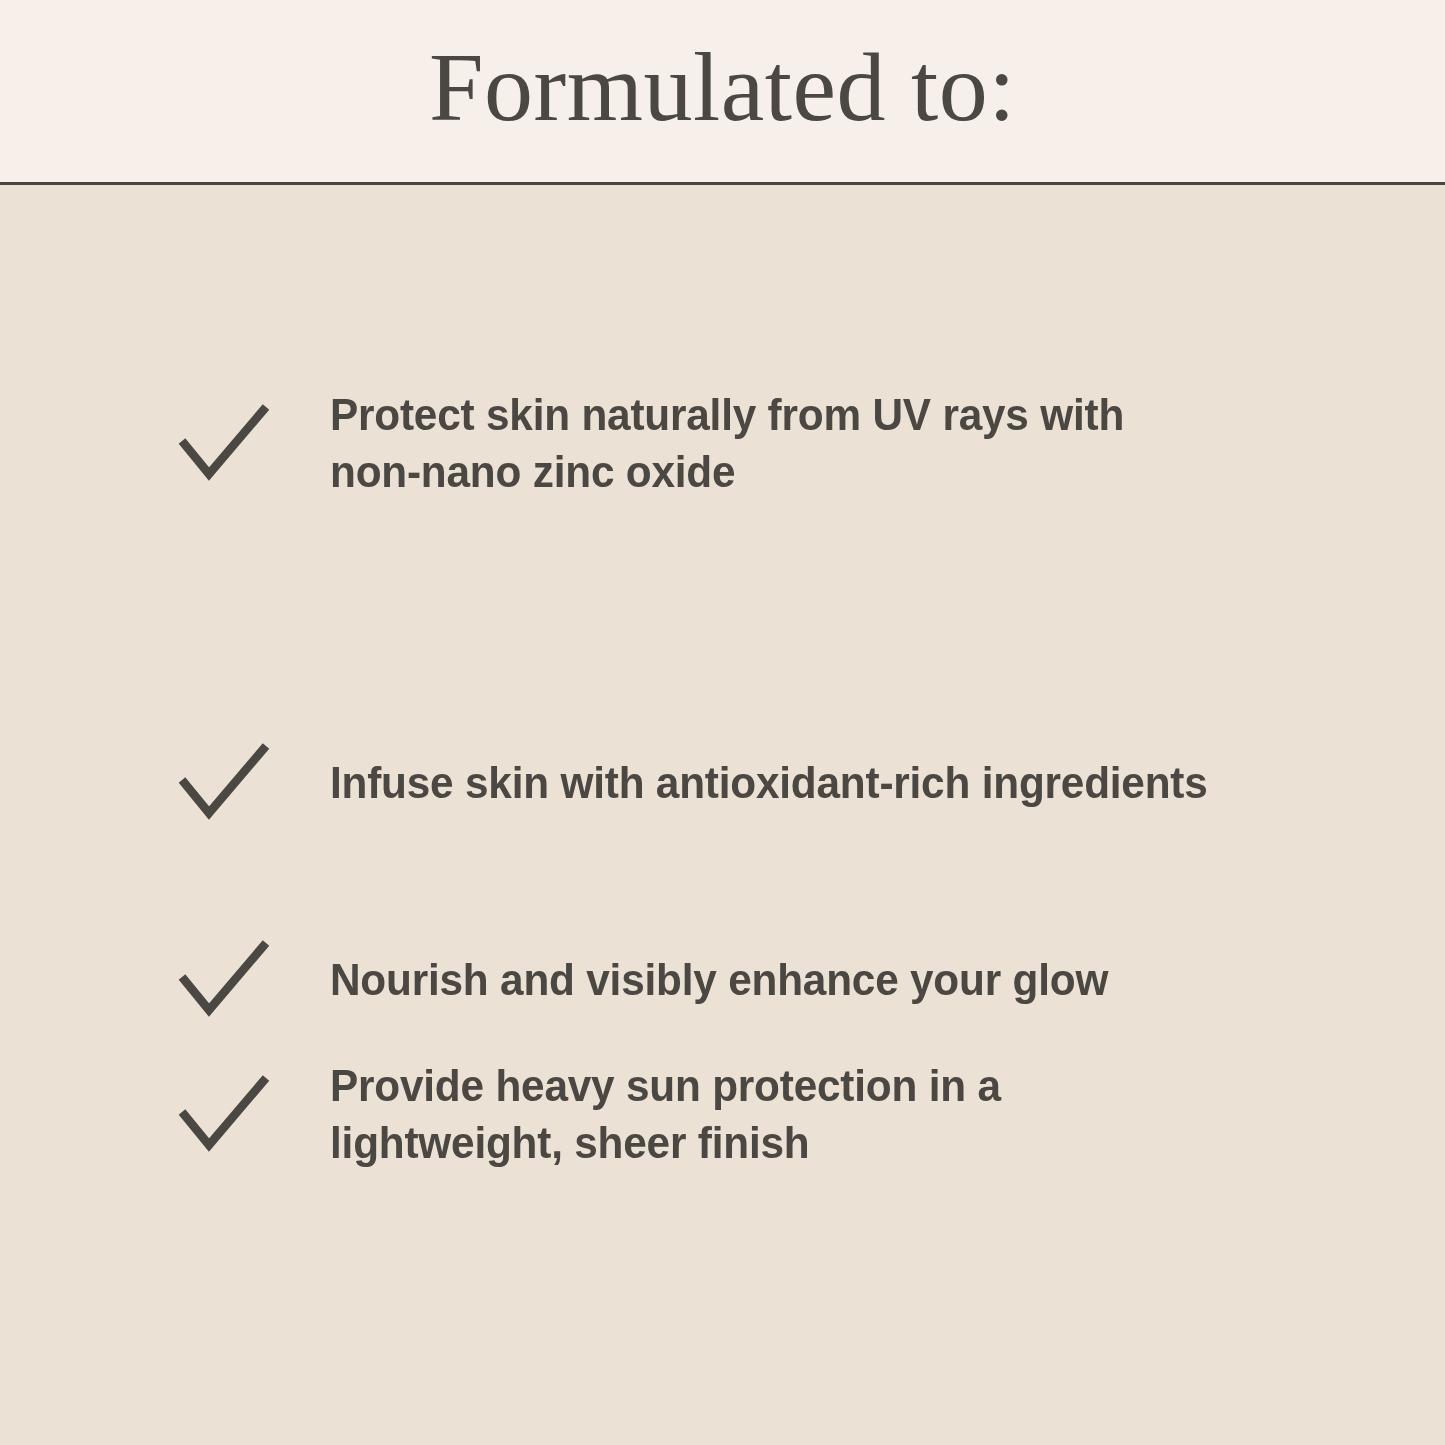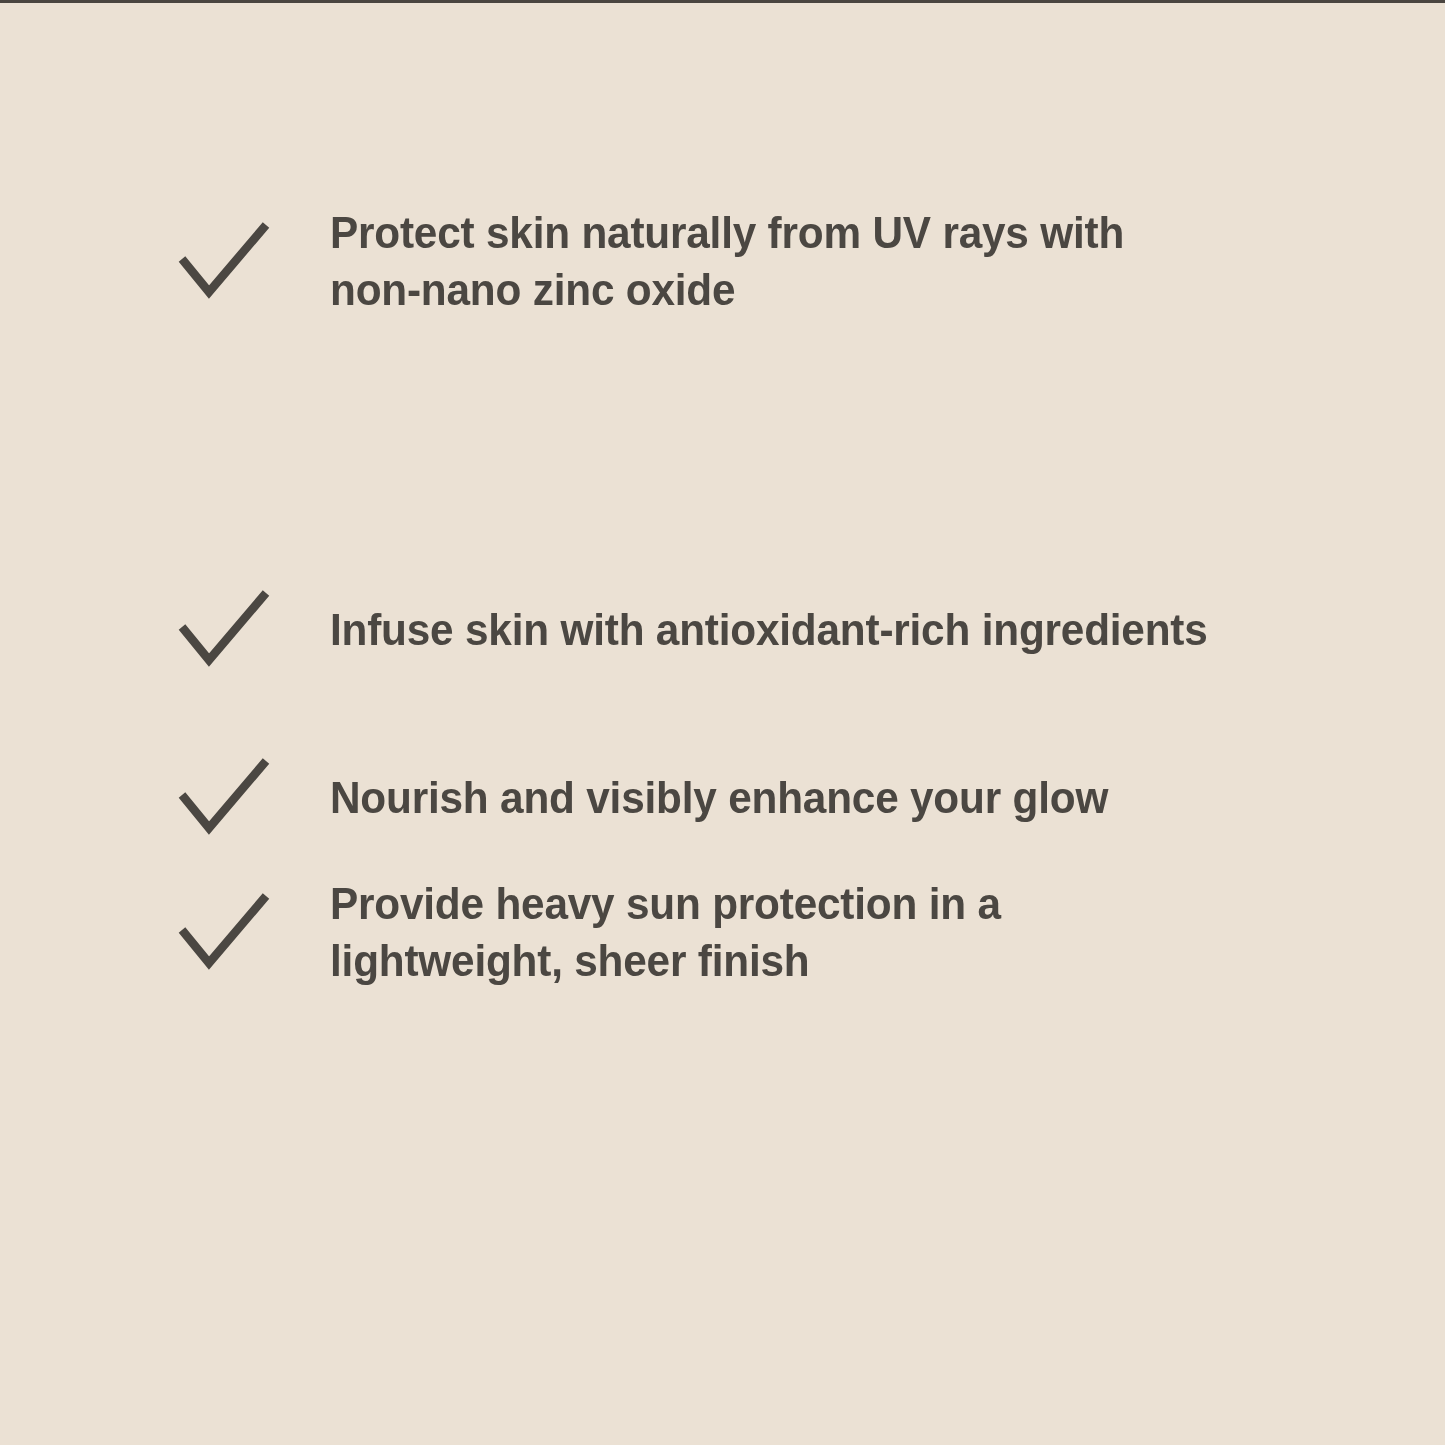--- a/index.html
+++ b/index.html
@@ -119,30 +119,33 @@
     letter-spacing: -0.2px;
     white-space: pre-line;
     margin: 0;
     transform: scaleX(0.94);
     transform-origin: left center;
   }
 
   
   .row-0 { top: 185px; }
   .row-1 { top: 365px; }
-  .row-2 { top: 568px; }
+  .row-2 { top: 539px; }
   .row-3 { top: 736px; }
   .row-4 { top: 856px; }
   .row-5 { top: 1045px; }
 </style>
 </head>
 <body>
 
 <div id="page">
 
+  <div class="header">
+    <h1 class="header-title">Formulated to:</h1>
+  </div>
 
   <div class="header-rule"></div>
 
   <div class="body-area">
     <ul class="benefit-list">
 
       <li class="benefit-row row-0">
         <span class="check-cell">
           <svg class="check-icon" viewBox="0 0 92 84">
             <path d="M4 40 L31 73 L88 6"></path>

